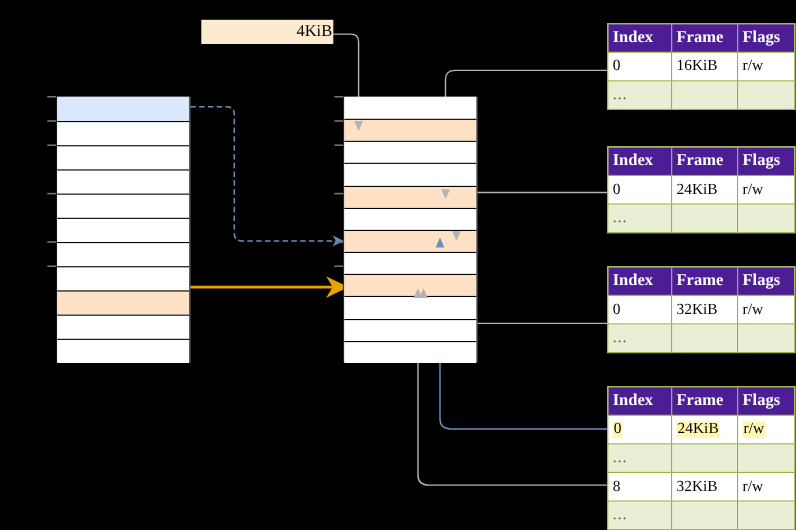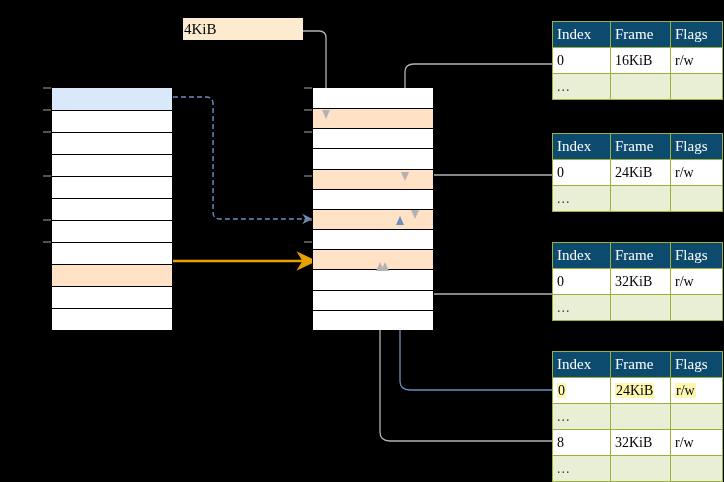--- a/index.html
+++ b/index.html
@@ -23,21 +23,21 @@
     width: 724px;
     height: 482px;
     pointer-events: none;
   }
   
   .badge {
     position: absolute;
     box-sizing: border-box;
     display: flex;
     align-items: center;
-    justify-content: flex-start;
+    justify-content: flex-end;
     font-size: 15px;
     color: #000000;
     border: 1px solid transparent;
   }
   
   .col {
     position: absolute;
     box-sizing: border-box;
     border: 1px solid #000000;
     border-top: none;
@@ -64,23 +64,23 @@
     box-sizing: border-box;
     border: 1px solid #9ab13c;
     padding: 1px 4px;
     text-align: left;
     vertical-align: middle;
     height: 26px;
     overflow: hidden;
     white-space: nowrap;
   }
   .ptable th {
-    background: #0c4a6e;
+    background: #4c1d95;
     color: #ffffff;
-    font-weight: normal;
+    font-weight: bold;
     font-size: 15px;
   }
   .ptable td.ellip-row {
     background: #e9efd4;
     color: #444444;
     letter-spacing: 1px;
   }
   .ptable td.data-row {
     background: #ffffff;
   }

